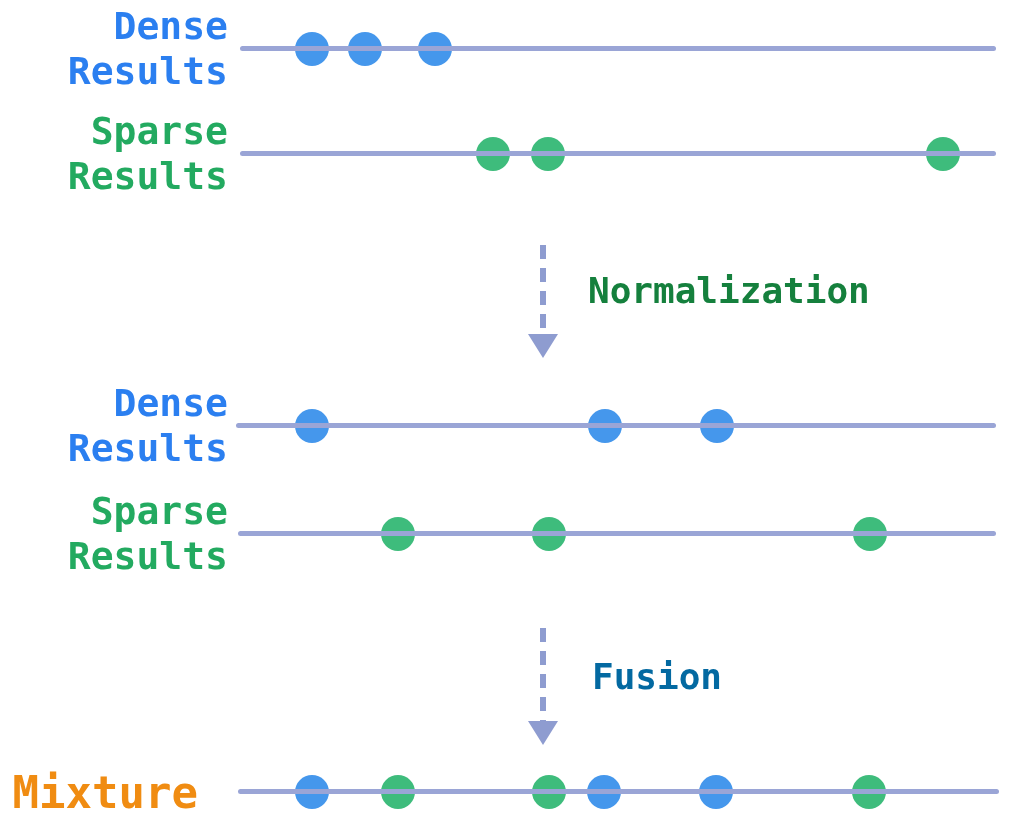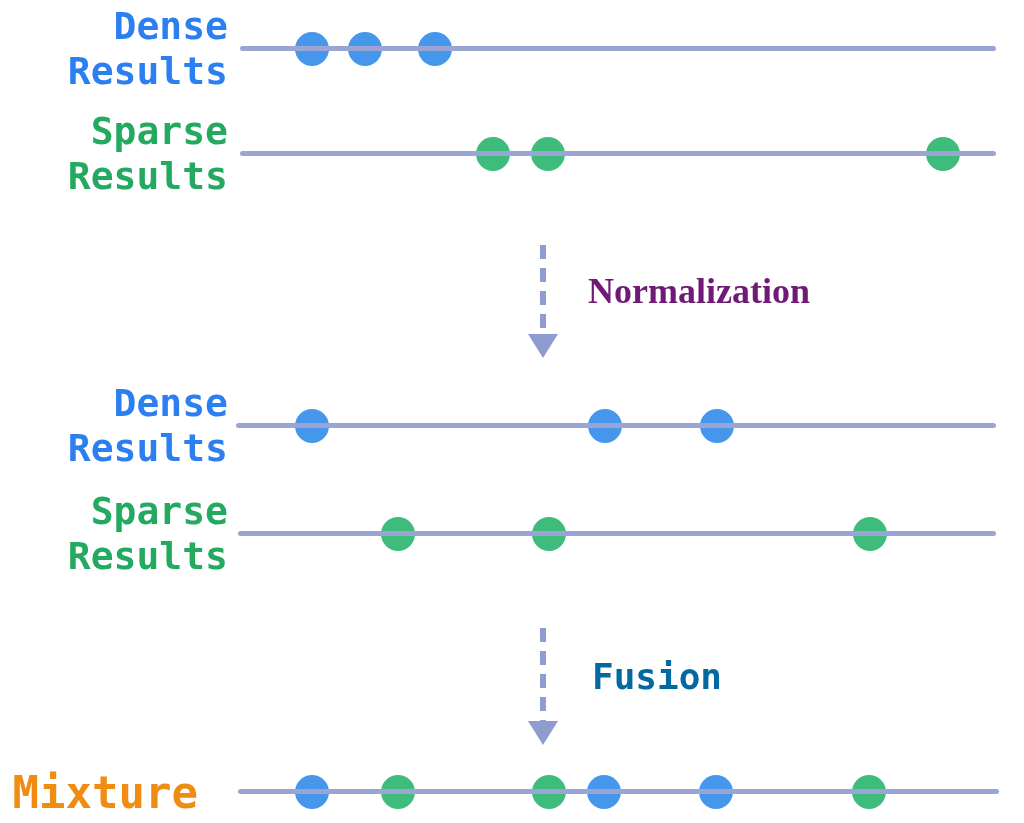--- a/index.html
+++ b/index.html
@@ -84,17 +84,17 @@
     <div class="dot" style="left: 295px; top: 775px; background: rgb(69, 151, 236);"></div>
     <div class="dot" style="left: 381px; top: 775px; background: rgb(62, 188, 124);"></div>
     <div class="dot" style="left: 532px; top: 775px; background: rgb(62, 188, 124);"></div>
     <div class="dot" style="left: 587px; top: 775px; background: rgb(69, 151, 236);"></div>
     <div class="dot" style="left: 699px; top: 775px; background: rgb(69, 151, 236);"></div>
     <div class="dot" style="left: 852px; top: 775px; background: rgb(62, 188, 124);"></div>
     <div class="result-line" style="left: 238px; top: 789px; width: 761px; background: rgb(154, 165, 214);"></div>
     <div class="row-label" style="left: 0px; width: 198px; top: 742px; height: 100px; color: rgb(240, 140, 18); font-size: 44px;">Mixture</div>
     <div class="arrow-stem" style="left: 540px; top: 245px; height: 91px; background: repeating-linear-gradient(rgb(142, 156, 208) 0px, rgb(142, 156, 208) 14px, transparent 14px, transparent 23px);"></div>
     <div class="arrow-head" style="left: 528px; top: 334px; border-top: 24px solid rgb(142, 156, 208);"></div>
-    <div class="arrow-label" style="left: 588px; top: 267px; line-height: 48px; color: #701a75; font-size: 36px; font-family: Liberation Serif, serif;">Normalization</div>
+    <div class="arrow-label" style="left: 588px; top: 267px; line-height: 48px; color: #15803d; font-size: 36px;">Normalization</div>
     <div class="arrow-stem" style="left: 540px; top: 628px; height: 95px; background: repeating-linear-gradient(rgb(142, 156, 208) 0px, rgb(142, 156, 208) 14px, transparent 14px, transparent 23px);"></div>
     <div class="arrow-head" style="left: 528px; top: 721px; border-top: 24px solid rgb(142, 156, 208);"></div>
     <div class="arrow-label" style="left: 592px; top: 653px; line-height: 48px; color: #0369a1; font-size: 36px;">Fusion</div>
   </div>
 
 </body></html>

